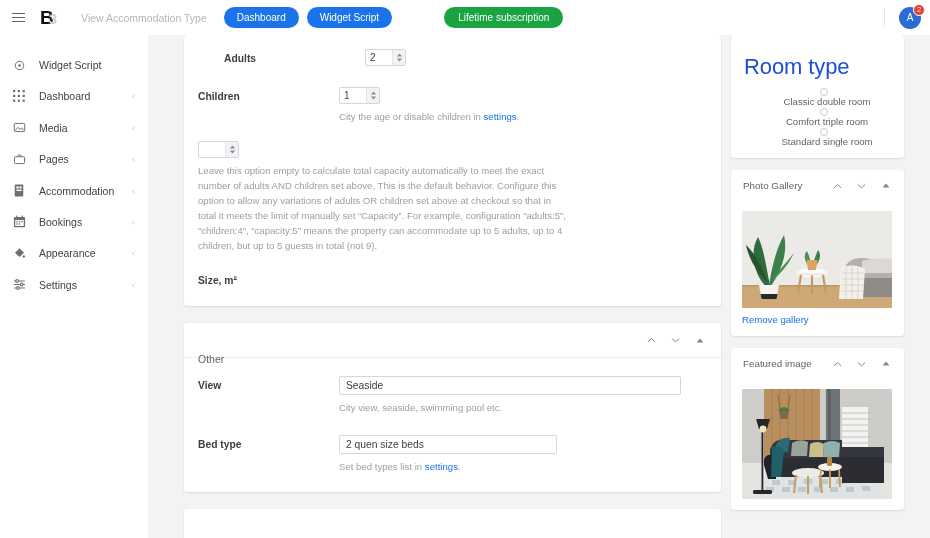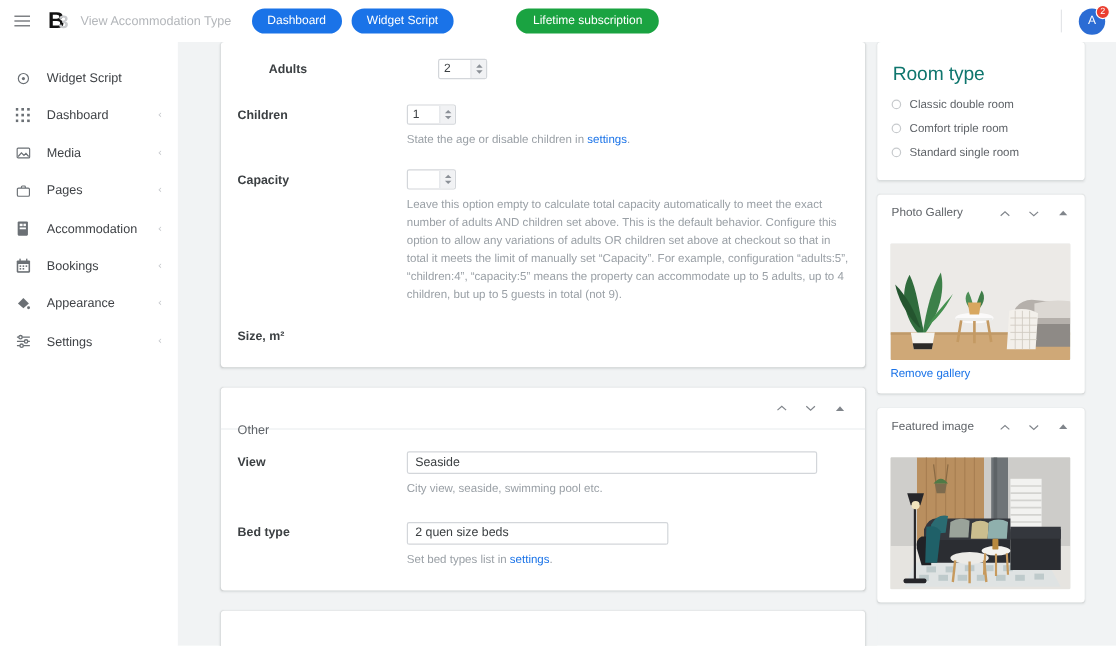--- a/index.html
+++ b/index.html
@@ -26,21 +26,21 @@
     cursor: pointer;
   }
   .hamburger span { display: block; width: 13px; height: 1.3px; background: #5f6368; }
   .logo {
     margin-left: 11px; font-weight: bold; font-size: 19px;
     letter-spacing: -1px; color: #111; line-height: 1;
     display: flex; align-items: baseline;
   }
   .logo .b2 { color: #c8cacd; font-size: 15px; margin-left: -4px; }
   .page-ctx {
-    margin-left: 11px; font-size: 10.5px; color: #b3b6ba;
+    margin-left: 25px; font-size: 10.5px; color: #b3b6ba;
     white-space: nowrap;
   }
   .pill {
     border: none; border-radius: 11px; color: #fff;
     font-size: 10px; font-family: inherit;
     padding: 5px 13px; cursor: pointer; white-space: nowrap;
   }
   .pill.blue { background: #1a73e8; }
   .pill.green { background: #1aa341; padding: 5px 14px; }
   #btn-dashboard { margin-left: 17px; }
@@ -165,27 +165,28 @@
   }
 
   
   #rail { position: absolute; top: 35px; left: 731px; width: 175px; }
   .rail-card {
     background: #fff; border-radius: 3px;
     box-shadow: 0 1px 2px rgba(60,64,67,.12), 0 0 1px rgba(60,64,67,.10);
     width: 173px; margin-bottom: 12px;
   }
   .rail-title {
-    font-size: 16px; color: #0f766e; font-weight: normal;
+    font-size: 22px; color: #1d4ed8; font-weight: normal;
     padding: 19px 0 0 13px; letter-spacing: -.1px;
   }
   .radio-list { padding: 8px 0 16px 12px; }
   .radio-row {
     display: flex; align-items: center; height: 14px;
     cursor: pointer;
+    flex-direction: column;
   }
   .radio-dot {
     width: 8px; height: 8px; border-radius: 50%;
     border: 1px solid #c7cacd; background: #fff;
     flex: 0 0 8px;
   }
   .radio-lbl { margin-left: 7px; font-size: 9.6px; color: #5f6368; }
 
   .rail-head {
     height: 31px; display: flex; align-items: center;
@@ -379,27 +380,26 @@
           <div class="spin">
             <svg width="7" height="4" viewBox="0 0 7 4">
                 <path d="M3.5 .6 L6.2 3.4 H.8 Z" fill="#8b9097"></path>
               </svg>
             <svg width="7" height="4" viewBox="0 0 7 4" style="margin-top:1px">
                 <path d="M3.5 3.4 L.8 .6 H6.2 Z" fill="#8b9097"></path>
               </svg>
           </div>
         </div>
         <div class="hint">
-          <span>State the age or disable children in </span><a>settings</a><span>.</span>
+          <span>City the age or disable children in </span><a>settings</a><span>.</span>
         </div>
       </div>
     </div>
 
     <div class="field-row" style="margin-bottom:18px;">
-      <div class="field-label">Capacity</div>
       <div class="field-body">
         <div class="numbox">
           <div class="val"></div>
           <div class="spin">
             <svg width="7" height="4" viewBox="0 0 7 4">
                 <path d="M3.5 .6 L6.2 3.4 H.8 Z" fill="#8b9097"></path>
               </svg>
             <svg width="7" height="4" viewBox="0 0 7 4" style="margin-top:1px">
                 <path d="M3.5 3.4 L.8 .6 H6.2 Z" fill="#8b9097"></path>
               </svg>

